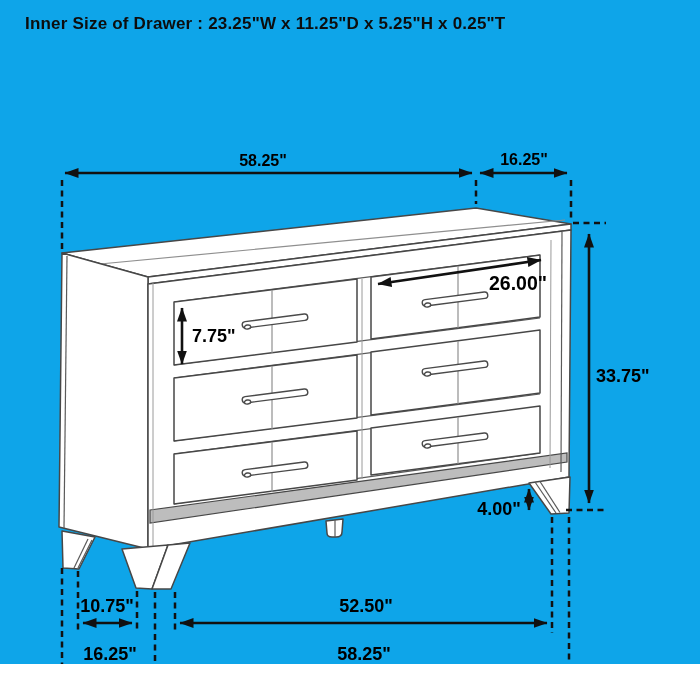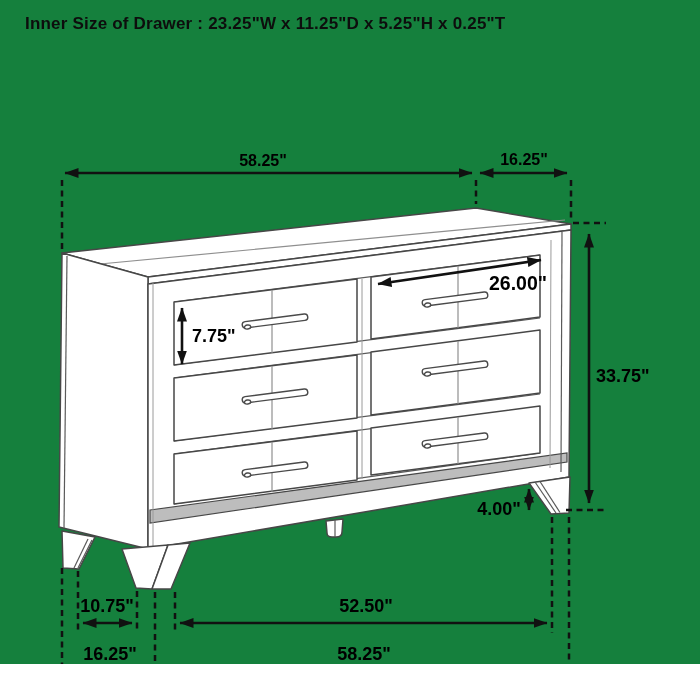--- a/index.html
+++ b/index.html
@@ -1,16 +1,16 @@
 <!DOCTYPE html>
 <html><head>
 <meta charset="utf-8">
 <style>
   html,body{margin:0;padding:0;background:#ffffff;}
-  .page{position:relative;width:700px;height:664px;background:#15803d;overflow:hidden;
+  .page{position:relative;width:700px;height:664px;background:#0ea5e9;overflow:hidden;
         font-family:"Liberation Sans",sans-serif;}
   .title{position:absolute;left:25px;top:13px;margin:0;font-size:17px;line-height:22px;
          font-weight:bold;color:#0d0d0d;letter-spacing:0.2px;white-space:nowrap;}
   svg{position:absolute;left:0;top:0;}
   .fur{fill:#ffffff;stroke:#474747;stroke-width:1.5;stroke-linejoin:round;}
   .furline{fill:none;stroke:#5a5a5a;stroke-width:1.2;}
   .seam{fill:none;stroke:#8f8f8f;stroke-width:1.2;}
   .lightline{fill:none;stroke:#9a9a9a;stroke-width:1;}
   .mould{fill:#bdbdbd;stroke:#474747;stroke-width:1.2;}
   .dim{stroke:#111111;stroke-width:2.6;fill:none;

